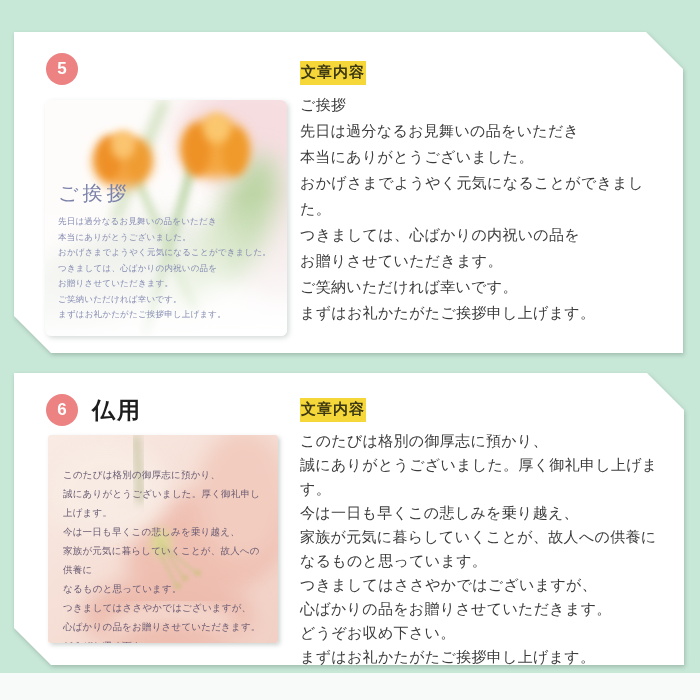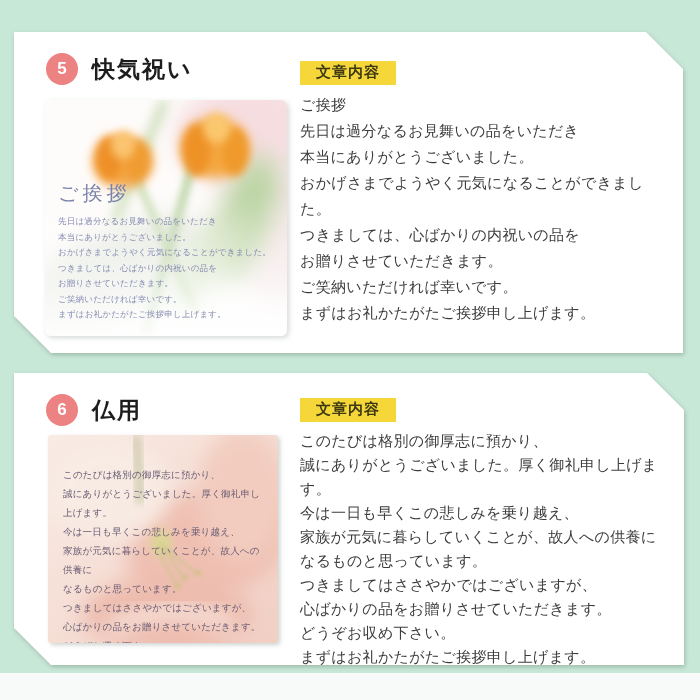--- a/index.html
+++ b/index.html
@@ -25,21 +25,21 @@
   }
   .panel-title{
     position:absolute;left:78px;top:22px;margin:0;
     font-size:23px;font-weight:bold;color:#1d1d1d;letter-spacing:2px;
   }
 
   .content{position:absolute;left:286px;top:29px;width:372px;}
   .wrap2 .content{top:25px;}
   .label-badge{
     display:inline-block;background:#f6d73a;color:#3d3913;
-    font-size:15px;font-weight:bold;padding:2px 16px 3px;letter-spacing:1px;
+    font-size:15px;font-weight:bold;padding:2px 1px 3px;letter-spacing:1px;
   }
   .lines{margin-top:7px;}
   .lines p{margin:0;font-size:15px;line-height:26px;color:#3c3c3c;letter-spacing:.3px;}
   .wrap2 .lines p{line-height:24px;}
 
   figure.card{position:absolute;margin:0;overflow:hidden;}
   .card1{left:31px;top:68px;width:242px;height:236px;border-radius:6px;box-shadow:2px 2px 5px rgba(90,110,100,.25);}
   .card2{left:34px;top:62px;width:230px;height:208px;border-radius:3px;box-shadow:2px 2px 4px rgba(90,110,100,.3);}
   .card svg{position:absolute;left:0;top:0;width:100%;height:100%;}
 
@@ -53,21 +53,20 @@
 </style>
 </head>
 <body>
 
 <div class="mint-bg"></div>
 
 <div class="panel-wrap wrap1">
   <section class="panel">
 
     <span class="num-badge">5</span>
-    <h2 class="panel-title">快気祝い</h2>
 
     <figure class="card card1">
       <svg viewBox="0 0 242 236" preserveAspectRatio="none">
         <defs>
           <filter id="b12" x="-60%" y="-60%" width="220%" height="220%">
               <feGaussianBlur stdDeviation="12"></feGaussianBlur>
             </filter>
           <filter id="b6" x="-60%" y="-60%" width="220%" height="220%">
               <feGaussianBlur stdDeviation="6"></feGaussianBlur>
             </filter>

